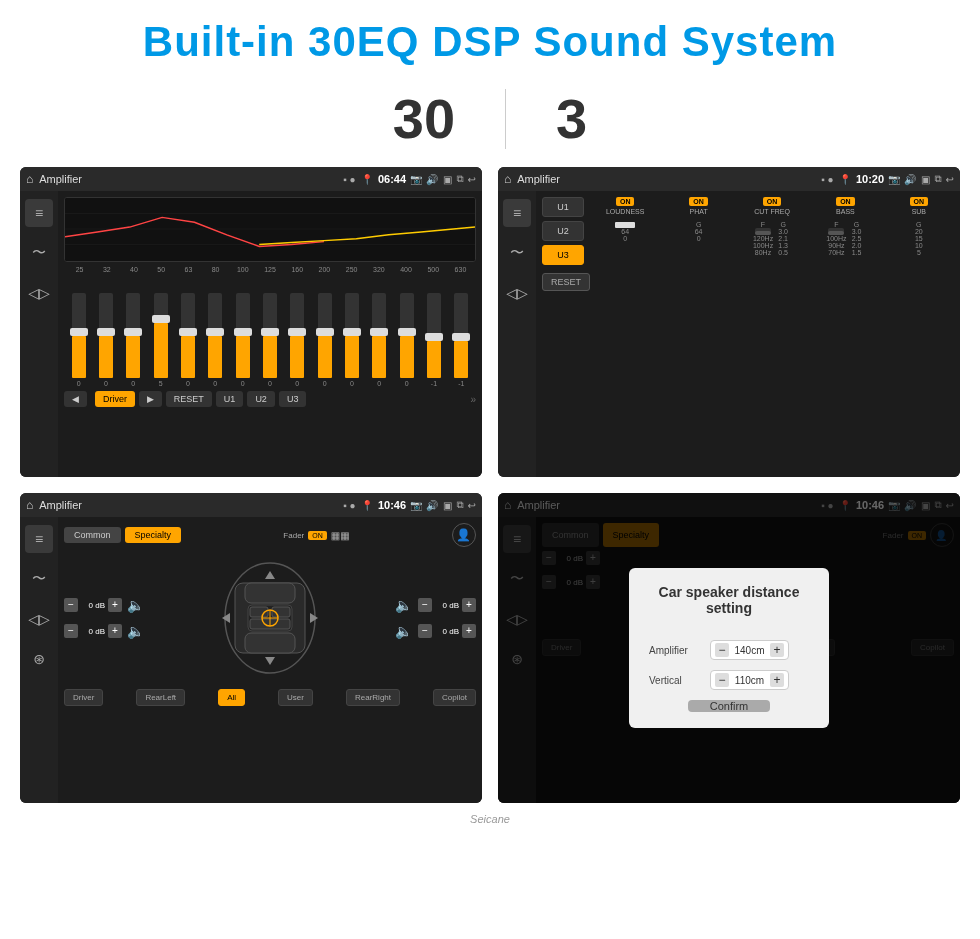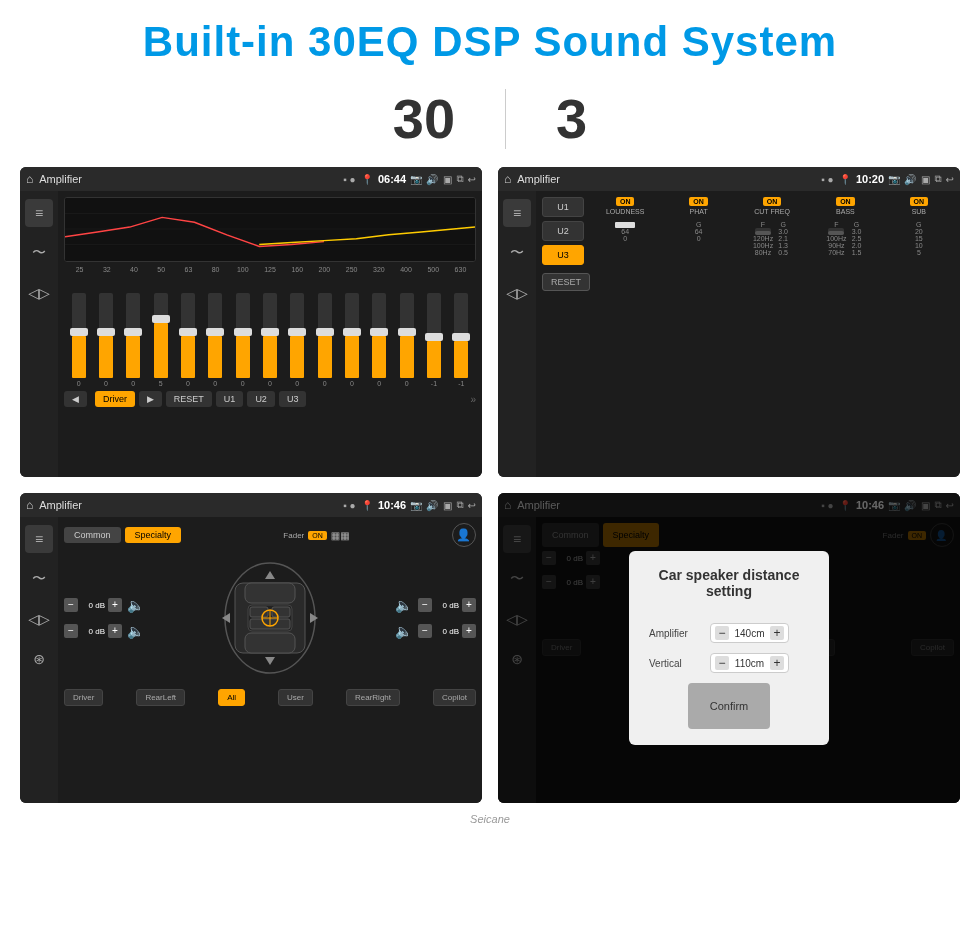--- a/index.html
+++ b/index.html
@@ -434,21 +434,21 @@
       text-align: center;
     }
     .modal-confirm-btn {
       display: block;
       margin: 6px auto 0;
       background: #aaa;
       color: #333;
       border: none;
       border-radius: 4px;
       font-size: 11px;
-      padding: 17px 22px;
+      padding: 0 22px;
       cursor: pointer;
     }
 
     .brand-text {
       text-align: center;
       font-size: 11px;
       color: #999;
       padding-bottom: 4px;
       font-style: italic;
     }

